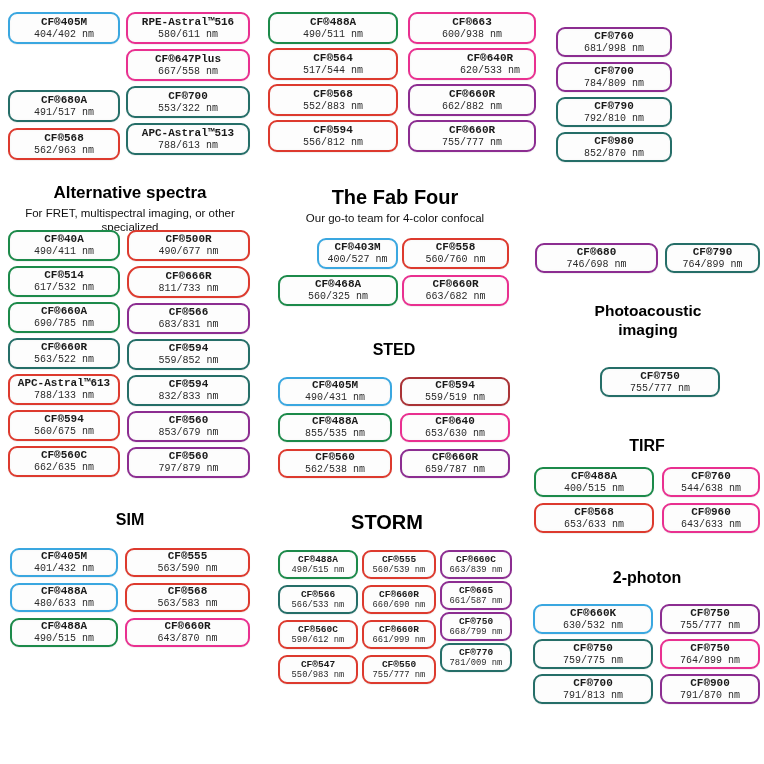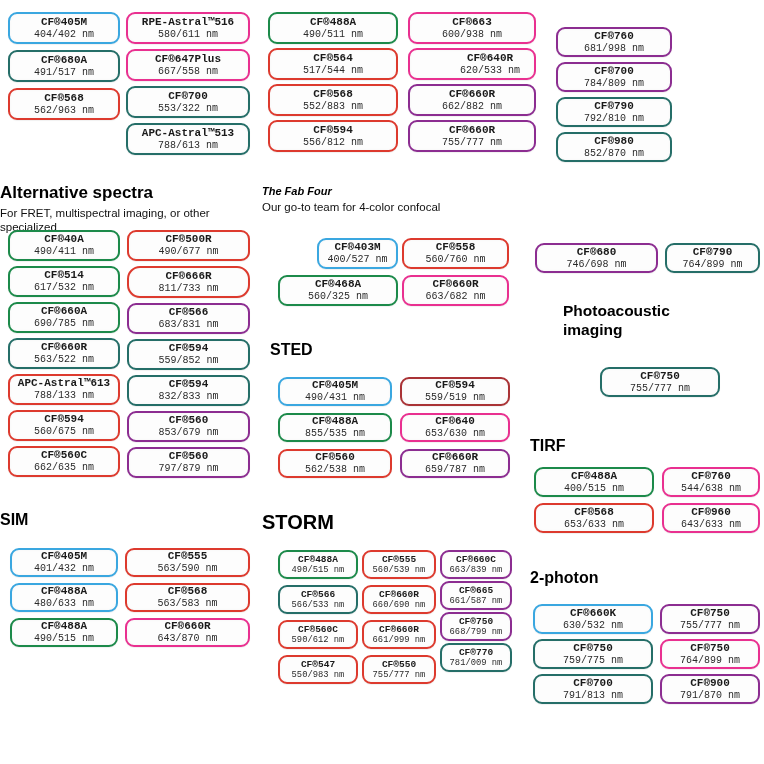--- a/index.html
+++ b/index.html
@@ -15,34 +15,34 @@
     display:flex;flex-direction:column;align-items:center;justify-content:center;
     box-shadow:0 1px 1px rgba(0,0,0,0.06), inset 0 0 3px rgba(0,0,0,0.04);
     box-sizing:border-box;
     text-align:center;
     line-height:1.18;
   }
   .pill .dye-name{font-weight:bold;font-size:11px;white-space:nowrap;}
   .pill .dye-val{font-size:10px;color:#2a2a2a;white-space:nowrap;}
   .pill.small .dye-name{font-size:9.5px;}
   .pill.small .dye-val{font-size:8.8px;}
-  .section-header{position:absolute;}
+  .section-header{position:absolute;text-align:center;}
   .section-title{font-weight:bold;color:#000;line-height:1.22;}
   .section-subtitle{font-size:11.5px;color:#111;margin-top:3px;line-height:1.2;}
 </style>
 </head>
 <body>
 
 <div id="canvas">
     <div class="section-header" style="left: 0px; top: 183px; width: 260px;">
       <div class="section-title" style="font-size: 17px;">Alternative spectra</div>
       <div class="section-subtitle">For FRET, multispectral imaging, or other specialized</div>
     </div>
     <div class="section-header" style="left: 262px; top: 185px; width: 266px;">
-      <div class="section-title" style="font-size: 11px; font-style: italic;">The Fab Four</div>
+      <div class="section-title" style="font-size: 20px;">The Fab Four</div>
       <div class="section-subtitle">Our go-to team for 4-color confocal</div>
     </div>
     <div class="section-header" style="left: 270px; top: 340px; width: 248px;">
       <div class="section-title" style="font-size: 16px;">STED</div>
     </div>
     <div class="section-header" style="left: 563px; top: 302px; width: 170px;">
       <div class="section-title" style="font-size: 15.5px;">Photoacoustic imaging</div>
     </div>
     <div class="section-header" style="left: 530px; top: 436px; width: 234px;">
       <div class="section-title" style="font-size: 16px;">TIRF</div>
@@ -54,21 +54,21 @@
       <div class="section-title" style="font-size: 20px;">STORM</div>
     </div>
     <div class="section-header" style="left: 530px; top: 568px; width: 234px;">
       <div class="section-title" style="font-size: 16px;">2-photon</div>
     </div>
     <div class="pill-col" style="left: 8px; top: 12px; width: 112px; gap: 6px;">
       <div class="pill" style="height: 32px; border-color: rgb(58, 167, 224);">
         <span class="dye-name">CF®405M</span>
         <span class="dye-val">404/402 nm</span>
       </div>
-      <div class="pill" style="height: 32px; border-color: rgb(37, 110, 104);">
+      <div class="pill" style="height: 32px; border-color: rgb(37, 110, 104); margin-top: 40px;">
         <span class="dye-name">CF®680A</span>
         <span class="dye-val">491/517 nm</span>
       </div>
       <div class="pill" style="height: 32px; border-color: rgb(221, 58, 46);">
         <span class="dye-name">CF®568</span>
         <span class="dye-val">562/963 nm</span>
       </div>
     </div>
     <div class="pill-col" style="left: 126px; top: 12px; width: 124px; gap: 5px;">
       <div class="pill" style="height: 32px; border-color: rgb(233, 48, 144);">

